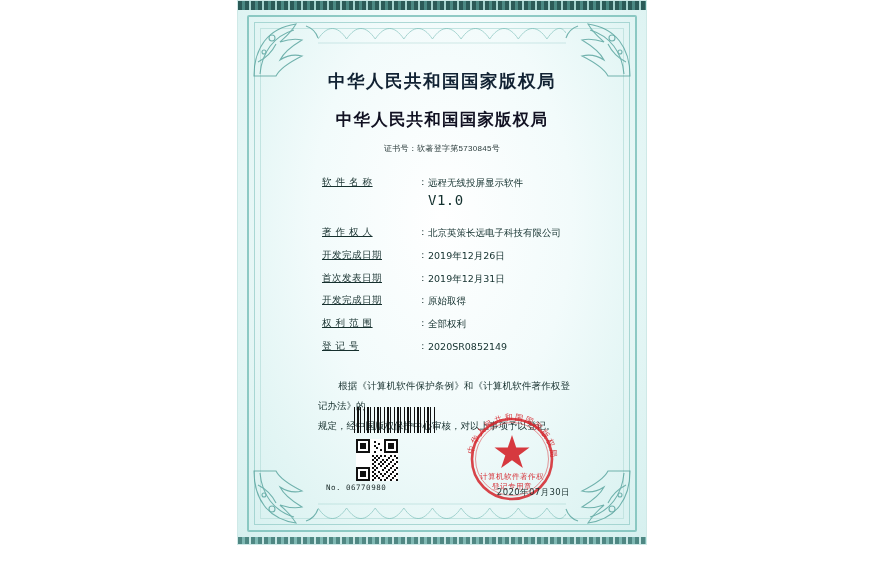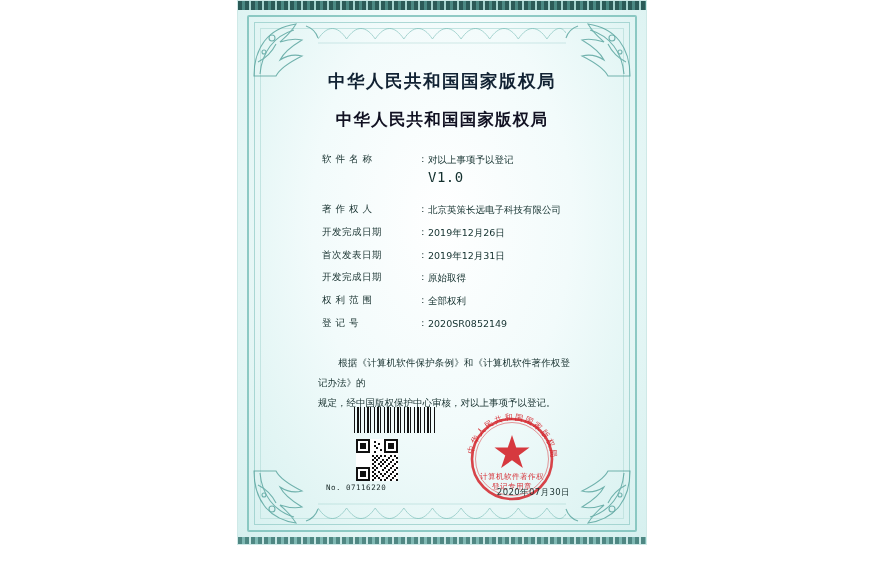--- a/index.html
+++ b/index.html
@@ -138,20 +138,21 @@
     margin-bottom: 9px;
     font-size: 9.5px;
     color: #18302f;
   }
   .field-label {
     width: 96px;
     flex: 0 0 96px;
     letter-spacing: .5px;
     font-family: "DejaVu Sans", "Liberation Sans", sans-serif;
     color: #16302e;
+    text-decoration: underline;
   }
   .field-colon {
     width: 10px;
     flex: 0 0 10px;
   }
   .field-value {
     flex: 1 1 auto;
     font-family: "DejaVu Sans", "Liberation Sans", sans-serif;
     color: #13302e;
     line-height: 1.45;
@@ -306,28 +307,29 @@
           <path d="M0 6 C10 20 20 20 30 6 C40 20 50 20 60 6 C70 20 80 20 90 6 C100 20 110 20 120 6 C130 20 140 20 150 6 C160 20 170 20 180 6 C190 20 200 20 210 6 C220 20 230 20 240 6 C250 20 256 18 260 12"></path>
           <path d="M0 2 L260 2" opacity=".5"></path>
         </g>
       </svg>
     </div>
 
     <div class="content">
 
       <div class="title-main">中华人民共和国国家版权局</div>
       <div class="title-sub">中华人民共和国国家版权局</div>
+      <div class="cert-no">证书号：软著登字第5730845号</div>
 
       <div class="fields">
 
         <div class="field-row">
           <div class="field-label">软 件 名 称</div>
           <div class="field-colon">：</div>
           <div class="field-value">
-            <span>对以上事项予以登记</span>
+            <span>远程无线投屏显示软件</span>
             <span class="v2">V1.0</span>
           </div>
         </div>
 
         <div class="field-row gap-a">
           <div class="field-label">著 作 权 人</div>
           <div class="field-colon">：</div>
           <div class="field-value">北京英策长远电子科技有限公司</div>
         </div>
 
@@ -453,21 +455,21 @@
               <rect x="18" y="19" width="1" height="1"></rect>
             <rect x="8" y="20" width="1" height="1"></rect>
               <rect x="12" y="20" width="1" height="1"></rect>
             <rect x="14" y="20" width="1" height="1"></rect>
               <rect x="17" y="20" width="1" height="1"></rect>
             <rect x="20" y="20" width="1" height="1"></rect>
           </g>
         </svg>
       </div>
 
-      <div class="barcode-label">No. 07116220</div>
+      <div class="barcode-label">No. 06770980</div>
 
       <div class="seal">
         <svg width="104" height="104" viewBox="0 0 104 104">
           <defs>
             <path id="sealArc" d="M 52,52 m -39,0 a 39,39 0 1,1 78,0 a 39,39 0 1,1 -78,0"></path>
           </defs>
           <circle cx="52" cy="52" r="40" fill="none" stroke="#d4232a" stroke-width="2.6" opacity="0.85"></circle>
           <circle cx="52" cy="52" r="36.5" fill="none" stroke="#d4232a" stroke-width="0.8" opacity="0.6"></circle>
           <text font-family="'DejaVu Sans','Liberation Sans',sans-serif" font-size="8.2" fill="#d4232a" opacity="0.9" letter-spacing="1.6">
             <textPath href="#sealArc" startOffset="26%" text-anchor="middle">中华人民共和国国家版权局</textPath>

